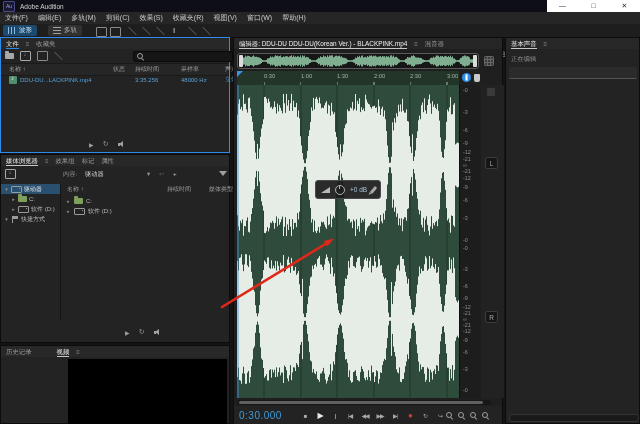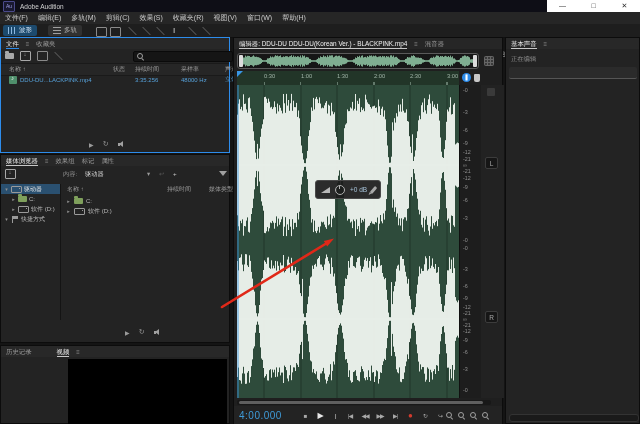--- a/index.html
+++ b/index.html
@@ -372,21 +372,21 @@
       </div>
     <div id="channel-strip">
       <div id="strip-btn"></div>
     <div class="chbadge" style="top: 72px;">L</div>
         <div class="chbadge" style="top: 226px;">R</div>
       </div>
     <div id="h-scrollbar">
       <div class="thumb"></div>
     </div>
     <div id="transport">
-      <span id="time-display" style="color: rgb(63, 155, 216);">4:00.000</span>
+      <span id="time-display" style="color: rgb(63, 155, 216);">0:30.000</span>
       <div id="transport-buttons">
           <button class="tbtn stop">■</button>
           <button class="tbtn play">▶</button>
           <button class="tbtn pause">||</button>
           <button class="tbtn skip-back">|◀</button>
           <button class="tbtn rewind">◀◀</button>
           <button class="tbtn fast-forward">▶▶</button>
           <button class="tbtn skip-forward">▶|</button>
           <button class="tbtn record">●</button>
           <button class="tbtn loop">↻</button>

